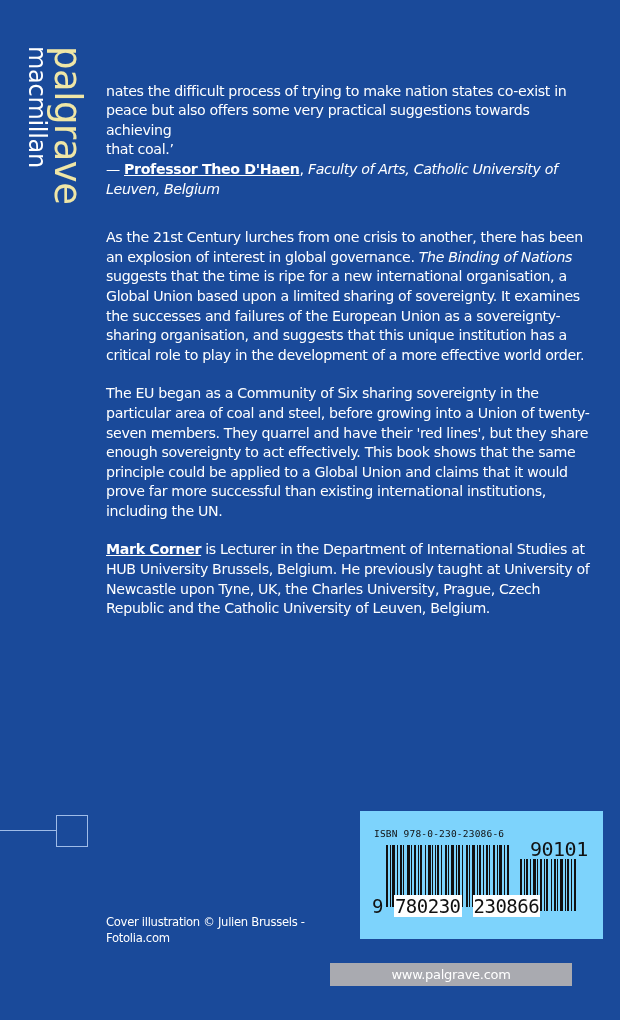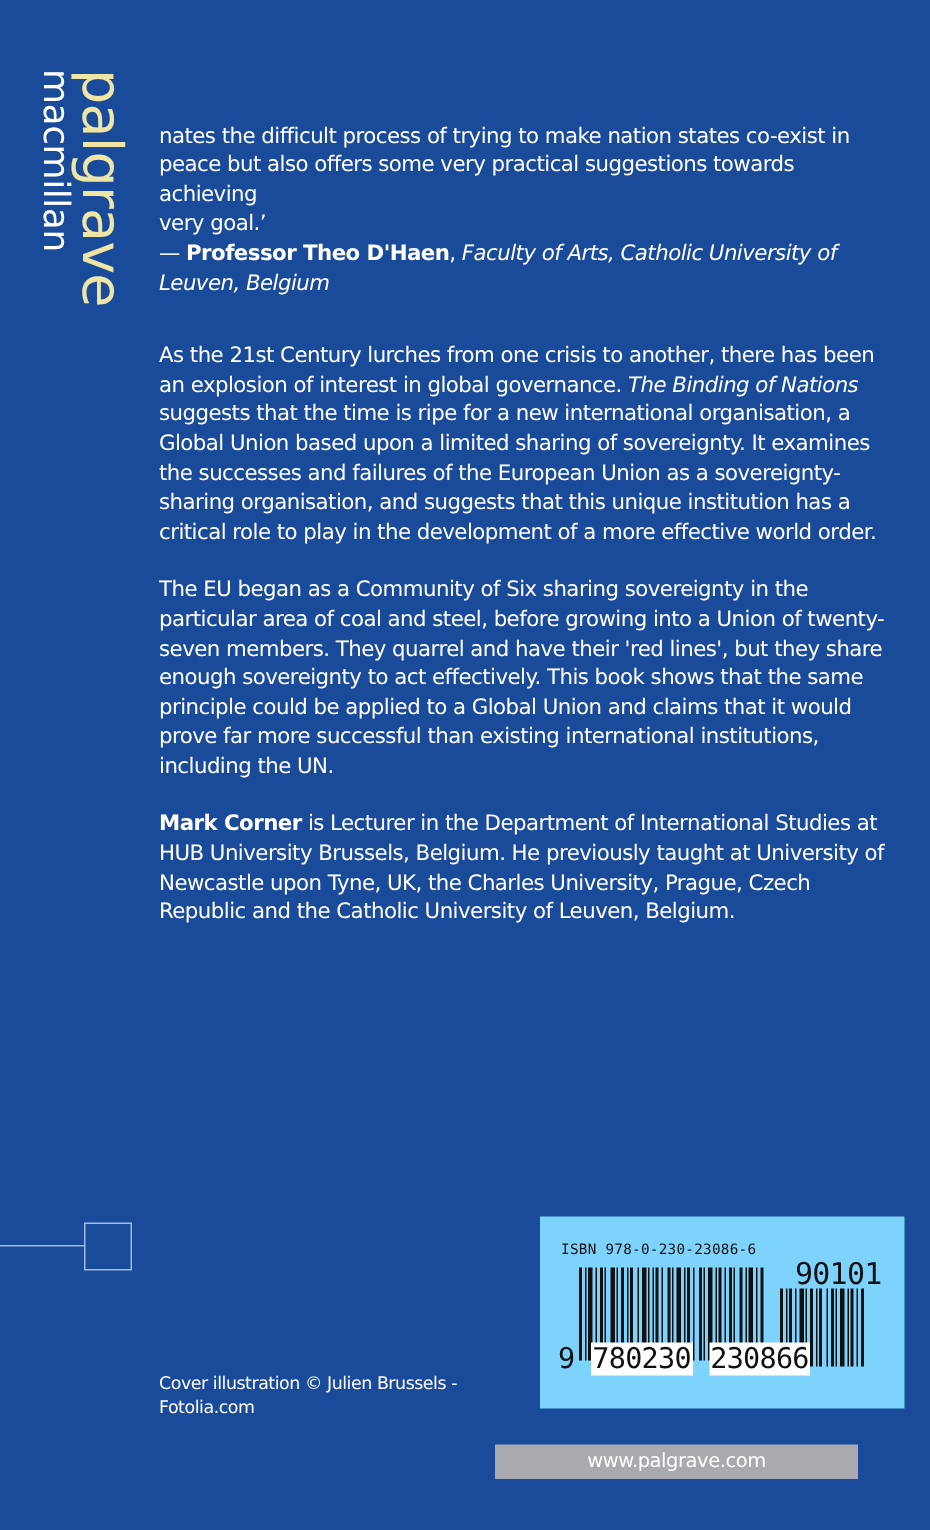--- a/index.html
+++ b/index.html
@@ -64,21 +64,21 @@
     }
     .content p {
       margin: 0;
     }
     .quote {
       margin-bottom: 29px !important;
     }
     .para {
       margin-bottom: 19px !important;
     }
-    .b { font-weight: bold; }
+    .b { font-weight: bold; text-decoration: underline; }
     .i { font-style: italic; }
     .deco-line {
       position: absolute;
       left: 0;
       top: 830px;
       width: 56px;
       height: 1px;
       background: #9fbce8;
     }
     .deco-box {
@@ -185,21 +185,21 @@
     <div class="logo-palgrave">palgrave</div>
     <div class="logo-macmillan">macmillan</div>
   </div>
 </div>
 
 <div class="content">
   <p class="quote">
     <br>
     <span>nates the difficult process of trying to make nation states co-exist in</span><br>
     <span>peace but also offers some very practical suggestions towards achieving</span><br>
-    <span>very goal.’</span><br>
+    <span>that coal.’</span><br>
     <span>— </span><span class="b">Professor Theo D'Haen</span><span>, </span><span class="i">Faculty of Arts, Catholic University of Leuven, Belgium</span>
   </p>
 
   <p class="para">
     <span>As the 21st Century lurches from one crisis to another, there has been an explosion of interest in global governance. </span><span class="i">The Binding of Nations</span><span> suggests that the time is ripe for a new international organisation, a Global Union based upon a limited sharing of sovereignty. It examines the successes and failures of the European Union as a sovereignty-sharing organisation, and suggests that this unique institution has a critical role to play in the development of a more effective world order.</span>
   </p>
 
   <p class="para">The EU began as a Community of Six sharing sovereignty in the particular area of coal and steel, before growing into a Union of twenty-seven members. They quarrel and have their 'red lines', but they share enough sovereignty to act effectively. This book shows that the same principle could be applied to a Global Union and claims that it would prove far more successful than existing international institutions, including the UN.</p>
 
   <p class="para">

